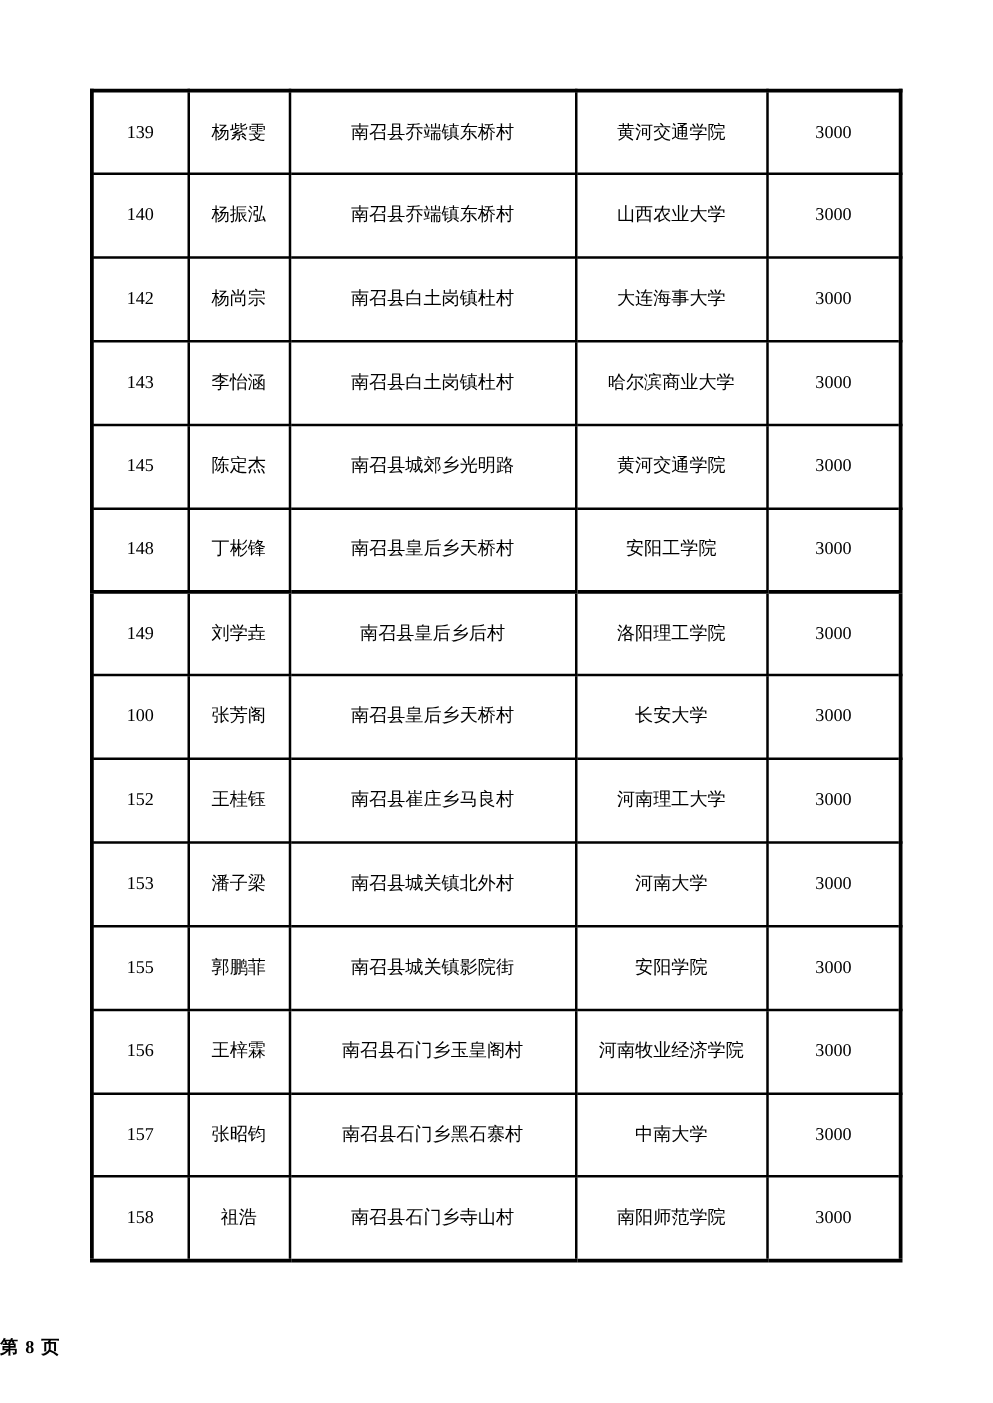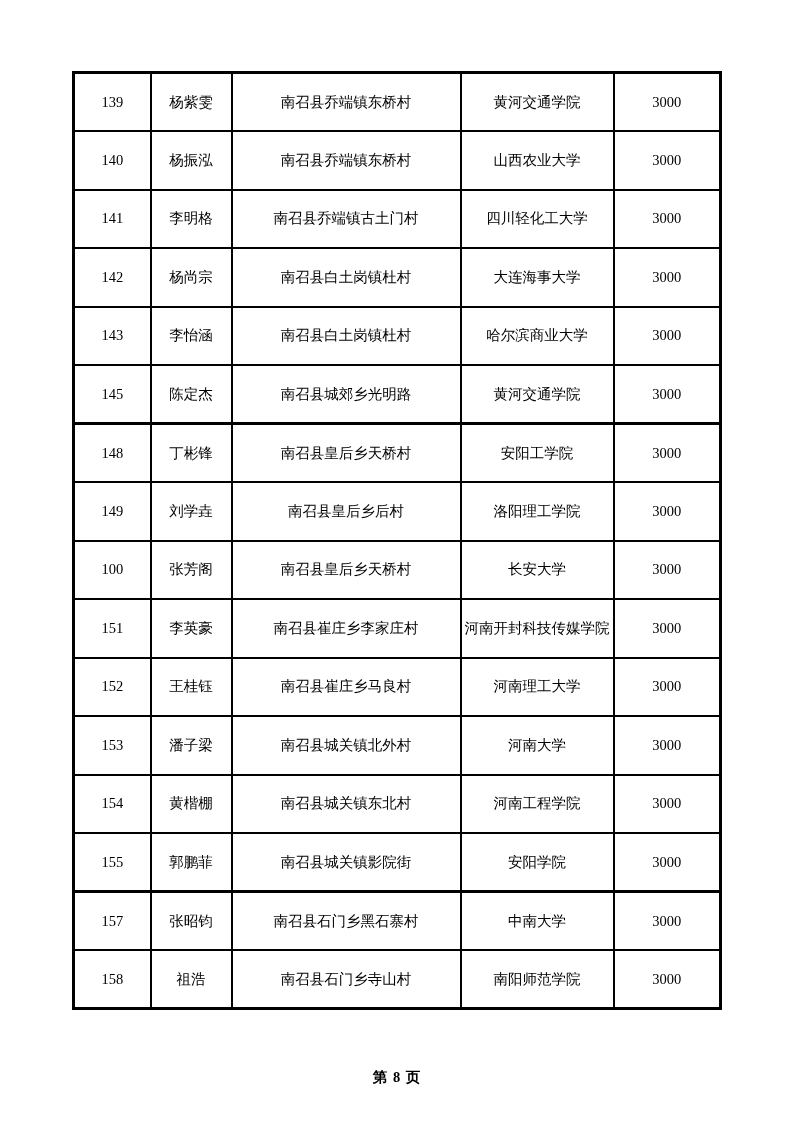--- a/index.html
+++ b/index.html
@@ -47,21 +47,20 @@
   .col-no      { width: 77px;  }
   .col-name    { width: 81px;  }
   .col-village { width: 229px; }
   .col-college { width: 153px; }
   .col-amount  { width: 107px; }
   .page-footer {
     position: absolute;
     top: 1068px;
     left: 0;
     width: 100%;
-    text-align: center;
     font-size: 14.5px;
     font-weight: bold;
     letter-spacing: 1px;
   }
 </style>
 </head>
 <body>
 
 <div class="page">
 
@@ -79,27 +78,20 @@
           <td>杨紫雯</td>
           <td>南召县乔端镇东桥村</td>
           <td>黄河交通学院</td>
           <td>3000</td>
         </tr>
         <tr>
           <td>140</td>
           <td>杨振泓</td>
           <td>南召县乔端镇东桥村</td>
           <td>山西农业大学</td>
-          <td>3000</td>
-        </tr>
-        <tr>
-          <td>141</td>
-          <td>李明格</td>
-          <td>南召县乔端镇古土门村</td>
-          <td>四川轻化工大学</td>
           <td>3000</td>
         </tr>
         <tr>
           <td>142</td>
           <td>杨尚宗</td>
           <td>南召县白土岗镇杜村</td>
           <td>大连海事大学</td>
           <td>3000</td>
         </tr>
         <tr>
@@ -131,52 +123,45 @@
           <td>3000</td>
         </tr>
         <tr>
           <td>100</td>
           <td>张芳阁</td>
           <td>南召县皇后乡天桥村</td>
           <td>长安大学</td>
           <td>3000</td>
         </tr>
         <tr>
-          <td>151</td>
-          <td>李英豪</td>
-          <td>南召县崔庄乡李家庄村</td>
-          <td>河南开封科技传媒学院</td>
-          <td>3000</td>
-        </tr>
-        <tr>
           <td>152</td>
           <td>王桂钰</td>
           <td>南召县崔庄乡马良村</td>
           <td>河南理工大学</td>
           <td>3000</td>
         </tr>
         <tr>
           <td>153</td>
           <td>潘子梁</td>
           <td>南召县城关镇北外村</td>
           <td>河南大学</td>
           <td>3000</td>
         </tr>
         <tr>
-          <td>154</td>
-          <td>黄楷棚</td>
-          <td>南召县城关镇东北村</td>
-          <td>河南工程学院</td>
-          <td>3000</td>
-        </tr>
-        <tr>
           <td>155</td>
           <td>郭鹏菲</td>
           <td>南召县城关镇影院街</td>
           <td>安阳学院</td>
+          <td>3000</td>
+        </tr>
+        <tr>
+          <td>156</td>
+          <td>王梓霖</td>
+          <td>南召县石门乡玉皇阁村</td>
+          <td>河南牧业经济学院</td>
           <td>3000</td>
         </tr>
         <tr>
           <td>157</td>
           <td>张昭钧</td>
           <td>南召县石门乡黑石寨村</td>
           <td>中南大学</td>
           <td>3000</td>
         </tr>
         <tr>

